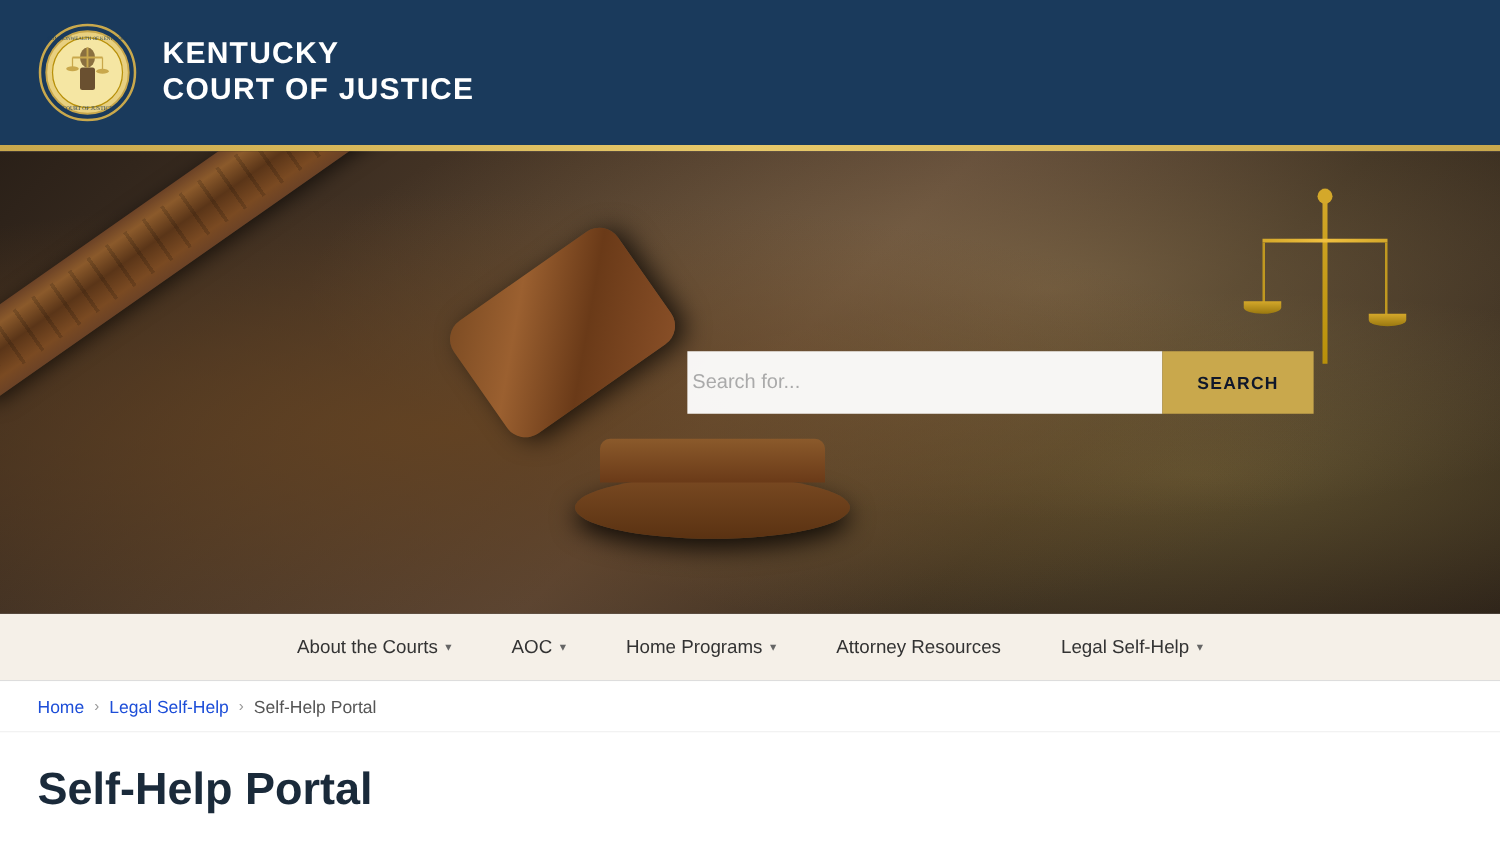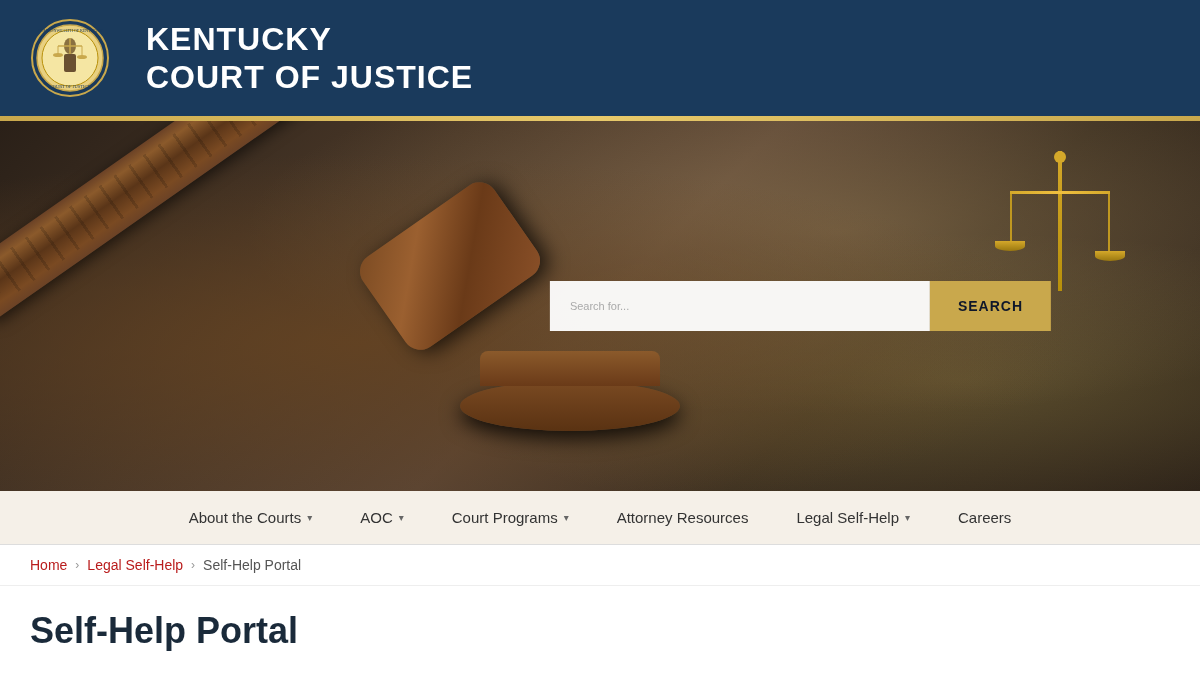--- a/index.html
+++ b/index.html
@@ -21,22 +21,21 @@
     .header-title {
       color: #ffffff;
       font-size: 32px;
       font-weight: bold;
       line-height: 1.2;
       letter-spacing: 1px;
       text-transform: uppercase;
     }
     .header-title span {
       display: block;
-      font-size: 32px;
-      margin-left: 16px;
+      font-size: 24px;
     }
 
     
     .gold-bar {
       height: 5px;
       background: linear-gradient(to right, #c9a84c, #e8c96a, #c9a84c);
     }
 
     
     .hero {
@@ -192,24 +191,24 @@
       left: 50%;
       transform: translate(-10%, -50%);
       display: flex;
       align-items: center;
       gap: 0;
       z-index: 10;
     }
     .search-input {
       width: 380px;
       height: 50px;
-      padding: 0 20px;
+      padding: 0 4px;
       border: none;
       outline: none;
-      font-size: 11px;
+      font-size: 16px;
       color: #555;
       background: rgba(255, 255, 255, 0.95);
     }
     .search-input::placeholder { color: #aaa; }
     .search-button {
       height: 50px;
       padding: 0 28px;
       background: #c9a84c;
       color: #0f172a;
       border: none;
@@ -258,21 +257,21 @@
       background: #fff;
       border-bottom: 1px solid #eee;
     }
     .breadcrumb {
       display: flex;
       align-items: center;
       gap: 8px;
       font-size: 14px;
     }
     .breadcrumb-link {
-      color: #b91c1c;
+      color: #1d4ed8;
       text-decoration: none;
       cursor: pointer;
     }
     .breadcrumb-separator {
       color: #999;
       font-size: 12px;
     }
     .breadcrumb-current {
       color: #555;
     }
@@ -353,38 +352,33 @@
         </a>
       </li>
       <li class="nav-item">
         <a class="nav-link" href="#">
           <span>AOC</span>
           <span class="nav-chevron">▾</span>
         </a>
       </li>
       <li class="nav-item">
         <a class="nav-link" href="#">
-          <span>Court Programs</span>
+          <span>Home Programs</span>
           <span class="nav-chevron">▾</span>
         </a>
       </li>
       <li class="nav-item">
         <a class="nav-link" href="#">
           <span>Attorney Resources</span>
         </a>
       </li>
       <li class="nav-item">
         <a class="nav-link" href="#">
           <span>Legal Self-Help</span>
           <span class="nav-chevron">▾</span>
-        </a>
-      </li>
-      <li class="nav-item">
-        <a class="nav-link" href="#">
-          <span>Careers</span>
         </a>
       </li>
     </ul>
 </nav>
 
 <div class="breadcrumb-bar">
   <nav class="breadcrumb">
     <a class="breadcrumb-link" href="#">Home</a>
     <span class="breadcrumb-separator">›</span>
     <a class="breadcrumb-link" href="#">Legal Self-Help</a>

